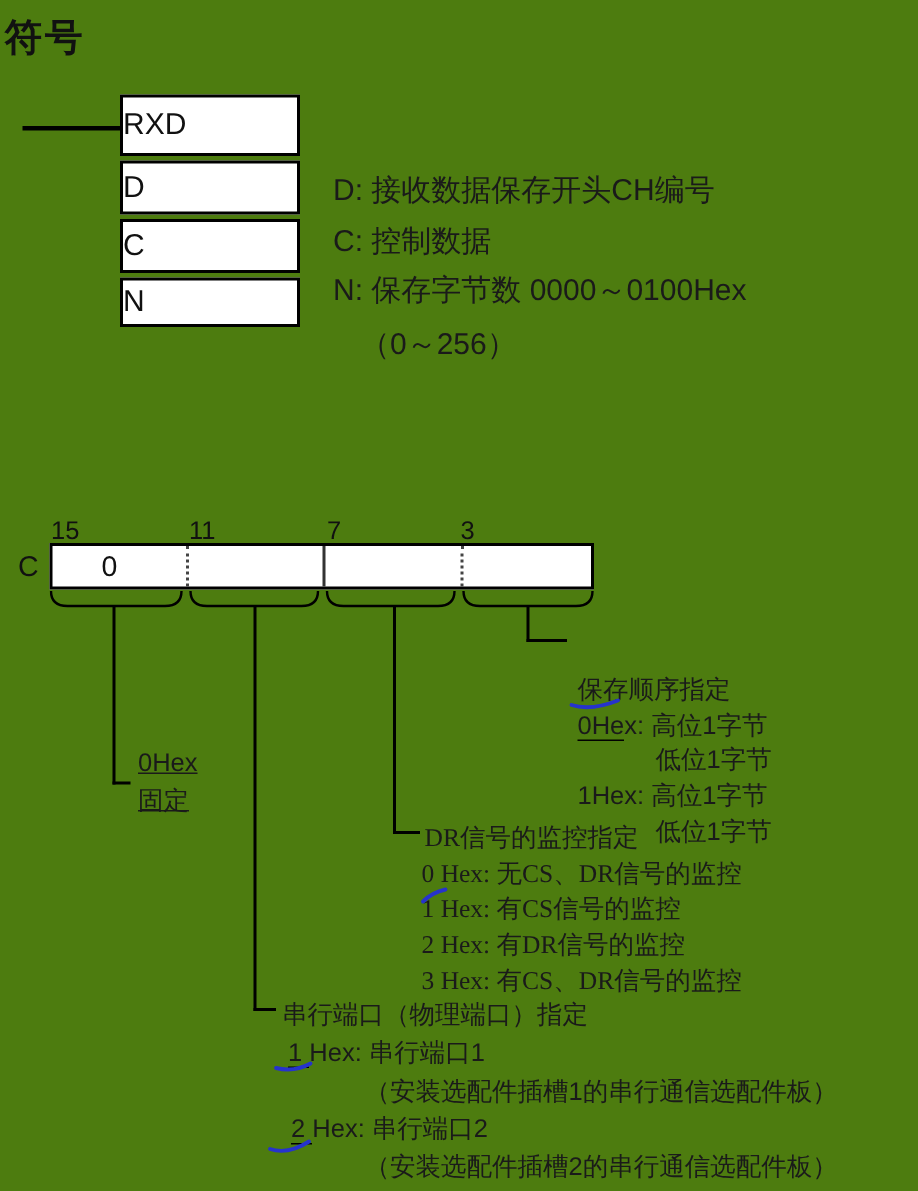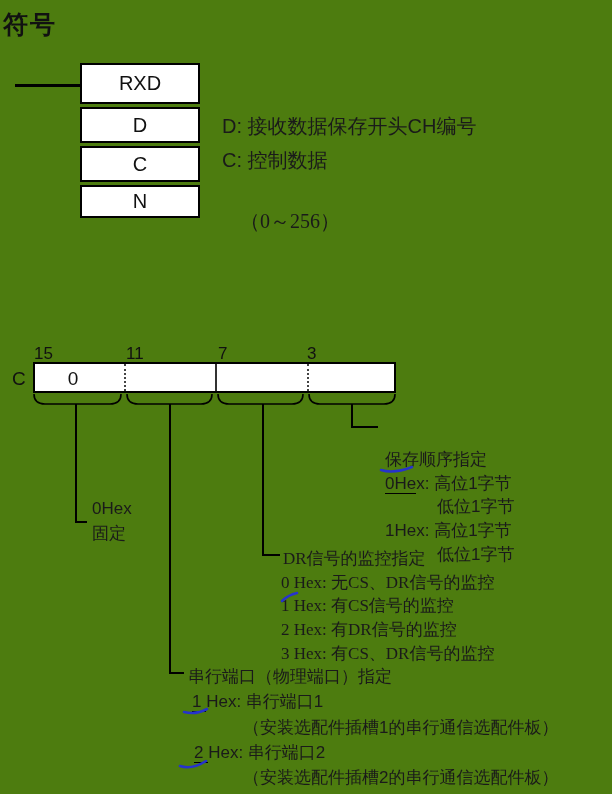--- a/index.html
+++ b/index.html
@@ -5,21 +5,21 @@
   html,body{margin:0;padding:0;background:#ffffff;}
   #page{
     position:relative;width:612px;height:794px;background:#4d7c0f;overflow:hidden;
     font-family:"Liberation Sans",sans-serif;color:#1a1a1a;
   }
   .abs{position:absolute;}
   .heading{font-size:25px;font-weight:700;letter-spacing:2px;color:#111;}
   
   .instr-cell{
     position:absolute;left:80px;width:120px;border:2.5px solid #000;
-    display:flex;align-items:center;justify-content:center;
+    display:flex;align-items:center;justify-content:flex-start;
     font-size:20px;color:#111;background:#fff;box-sizing:border-box;
   }
   .input-line{position:absolute;left:15px;top:84px;width:65px;height:3px;background:#000;}
   .legend-line{position:absolute;left:222px;font-size:20px;color:#1a1a1a;white-space:nowrap;}
   
   .bitlabel{position:absolute;top:344px;font-size:17px;color:#111;white-space:nowrap;}
   .bitlabel.r{text-align:right;margin-top:16px;}
   .reg-box{
     position:absolute;left:33px;top:362px;width:363px;height:31px;
     border:2px solid #000;box-sizing:border-box;background:#fff;
@@ -54,21 +54,22 @@
   </div>
   <div class="instr-cell" style="top:146px;height:36px;">
     <span>C</span>
   </div>
   <div class="instr-cell" style="top:185px;height:33px;">
     <span>N</span>
   </div>
 
   <div class="legend-line" style="top:147px;">C: 控制数据</div>
   <div class="legend-line" style="top:113px;">D: 接收数据保存开头CH编号</div>
-  <div class="legend-line" style="top:208px;left:240px;font-family:Liberation Serif, serif;">（0～256）</div>
+  <div class="legend-line" style="top:180px;">N: 保存字节数  0000～0100Hex</div>
+  <div class="legend-line" style="top:216px;left:240px;">（0～256）</div>
 
 
   <div class="bitlabel" style="left:34px;">15</div>
   <div class="bitlabel r" style="left:100px;width:22px;">12</div>
   <div class="bitlabel" style="left:126px;">11</div>
   <div class="bitlabel r" style="left:190px;width:21px;">8</div>
   <div class="bitlabel" style="left:218px;">7</div>
   <div class="bitlabel r" style="left:282px;width:21px;">4</div>
   <div class="bitlabel" style="left:307px;">3</div>
   <div class="bitlabel r" style="left:375px;width:21px;">0</div>
@@ -95,21 +96,21 @@
 
   <div class="vline" style="left:169px;top:404px;height:270px;"></div>
   <div class="hstub" style="left:169px;top:672px;width:15px;"></div>
 
   <div class="vline" style="left:262px;top:404px;height:152px;"></div>
   <div class="hstub" style="left:262px;top:554px;width:18px;"></div>
 
   <div class="vline" style="left:351px;top:404px;height:24px;"></div>
   <div class="hstub" style="left:351px;top:426px;width:27px;"></div>
 
-  <div class="callout" style="left:92px;top:496px;line-height:25px;">
+  <div class="callout" style="left:92px;top:496px;line-height:25px;text-decoration:underline;">
     <span class="ln">0Hex</span>
     <span class="ln">固定</span>
   </div>
 
   <div class="callout" style="left:385px;top:416px;line-height:23.7px;margin-top:32px;">
     <span class="ln">保存顺序指定</span>
     <span class="ln"><span class="u">0He</span><span>x: 高位1字节</span></span>
     <span class="ln" style="padding-left:52px;">低位1字节</span>
     <span class="ln">1Hex: 高位1字节</span>
     <span class="ln" style="padding-left:52px;">低位1字节</span>

